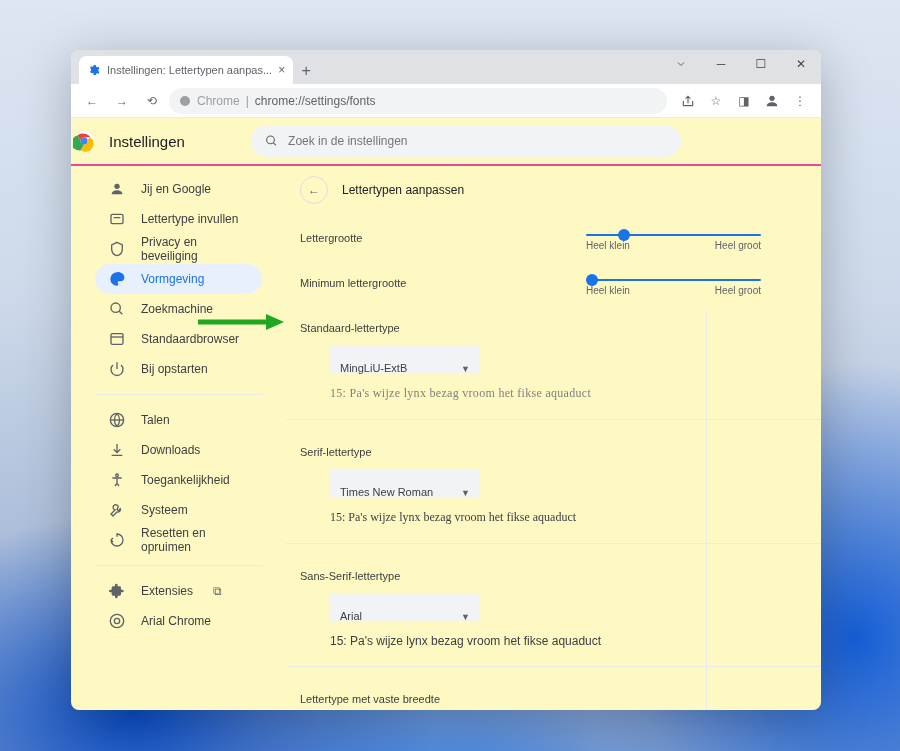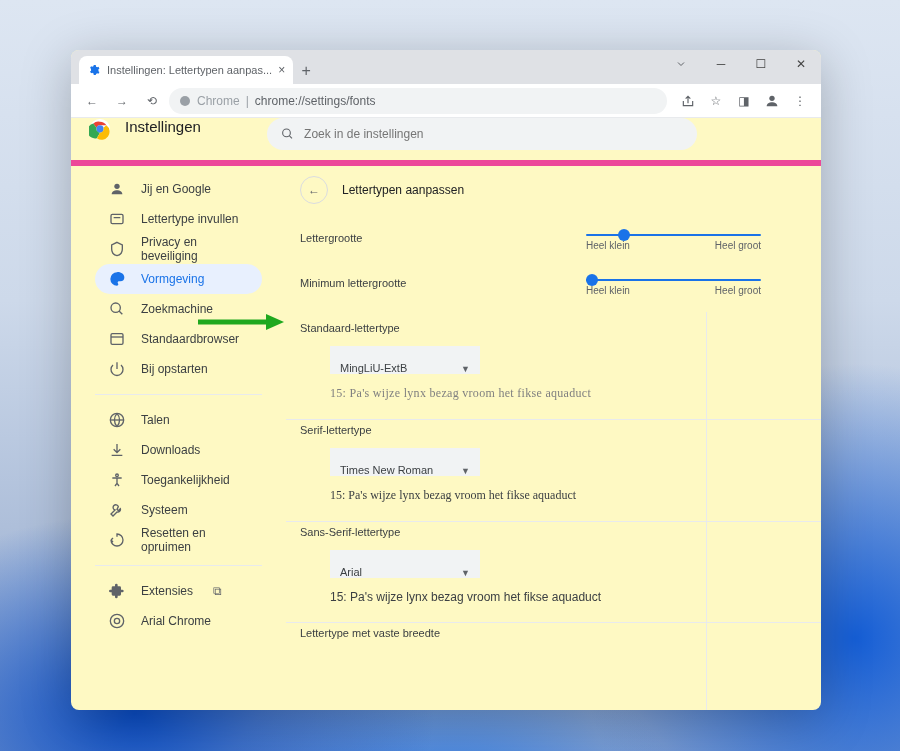--- a/index.html
+++ b/index.html
@@ -65,22 +65,22 @@
   flex: 1; height: 26px;
   background: #f1f3f4; border-radius: 14px;
   display: flex; align-items: center;
   padding: 0 10px; gap: 6px;
   color: #5f6368; font-size: 12px;
 }
 .addr .dim { color: #9aa0a6; }
 .tb-icons { display: flex; gap: 2px; margin-left: 4px; }
 .content { flex: 1; display: flex; flex-direction: column; overflow: hidden; }
 .header {
-  height: 48px; display: flex; align-items: flex-start; padding: 0 18px; gap: 14px;
-  border-bottom: 6px solid #ec4899;
+  height: 48px; display: flex; align-items: center; padding: 0 2px; gap: 14px;
+  border-bottom: 2px solid #ec4899;
 }
 .chrome-logo { width: 22px; height: 22px; }
 .header h1 { font-size: 15px; font-weight: 500; color: #202124; }
 .search-box {
   margin-left: 52px;
   flex: 1; max-width: 430px; height: 32px;
   background: #f1f3f4; border-radius: 18px;
   display: flex; align-items: center; padding: 0 14px; gap: 10px;
   color: #5f6368;
 }
@@ -117,21 +117,21 @@
   display: flex; align-items: center; justify-content: center;
   color: #5f6368; cursor: pointer;
 }
 .setting-slider { display: flex; justify-content: space-between; align-items: flex-start; margin-bottom: 22px; }
 .setting-slider .label { font-size: 11px; color: #3c4043; padding-top: 4px; }
 .slider-wrap { width: 175px; }
 .slider-track { height: 2px; background: #1a73e8; border-radius: 2px; position: relative; margin-bottom: 4px; margin-top: 6px;}
 .slider-track.min { background: #1a73e8; }
 .slider-thumb { position: absolute; top: -5px; width: 12px; height: 12px; background: #1a73e8; border-radius: 50%; }
 .slider-labels { display: flex; justify-content: space-between; font-size: 10px; color: #5f6368; }
-.section { padding-top:4px;}
+.section { margin-bottom: 22px; padding-top:4px;}
 .section-title { font-size: 11px; color: #3c4043; margin-bottom: 12px; }
 .dropdown {
   width: 150px; height: 28px;
   background: #f1f3f4;
   display: flex; align-items: flex-end; justify-content: space-between;
   padding: 0 10px;
   font-size: 11px; color: #3c4043;
   cursor: pointer;
   margin-left: 30px;
 }

